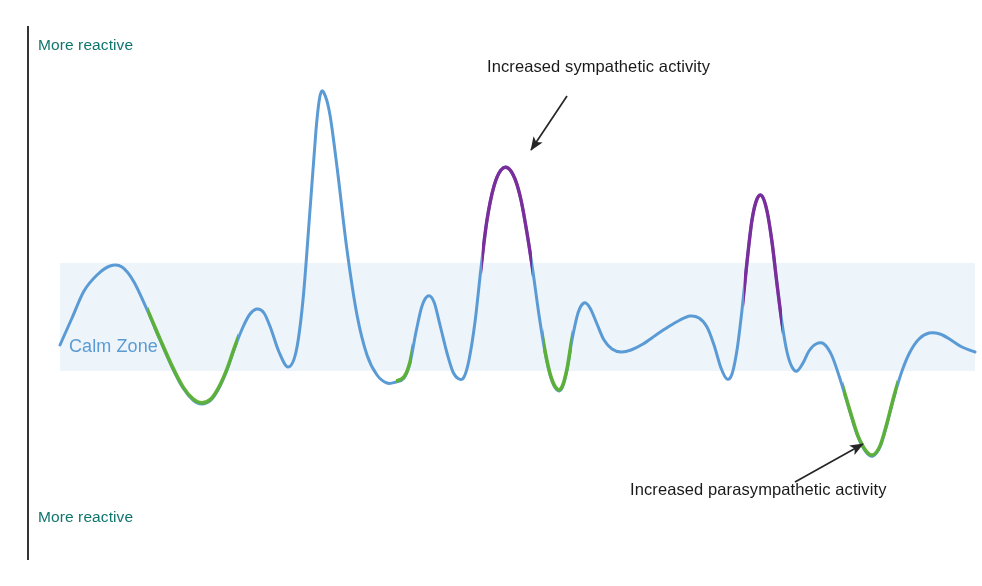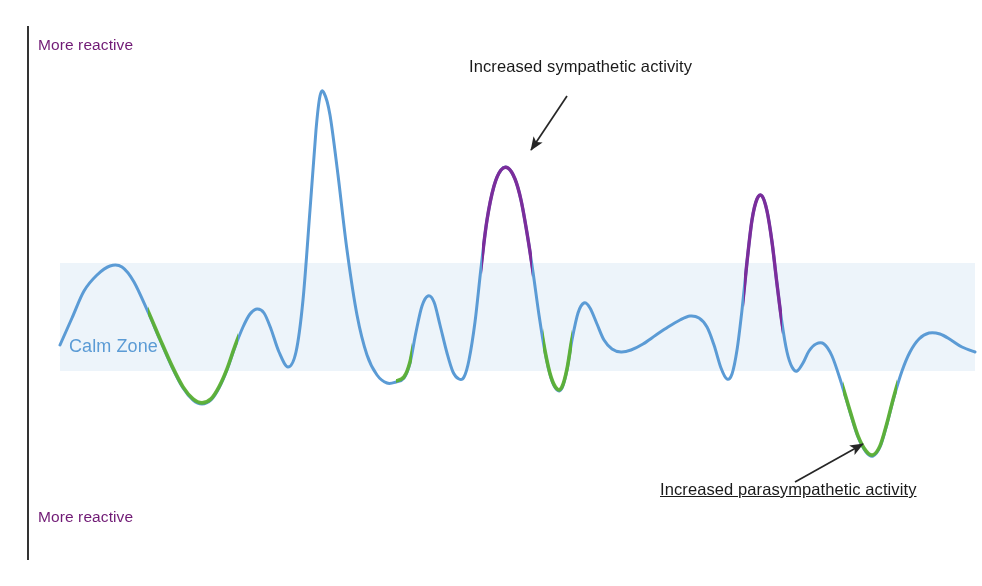--- a/index.html
+++ b/index.html
@@ -27,44 +27,43 @@
     height: 586px;
     display: block;
   }
   .label {
     position: absolute;
     white-space: nowrap;
     line-height: 1.2;
   }
   .axis-label {
     font-size: 15.5px;
-    color: #701a75;
+    color: #0f766e;
     letter-spacing: 0.1px;
   }
   #label-top-reactive {
     left: 38px;
     top: 36px;
   }
   #label-bottom-reactive {
     left: 38px;
     top: 508px;
   }
   .annotation-label {
     font-size: 16.5px;
     color: #1a1a1a;
     letter-spacing: 0.1px;
   }
   #label-sympathetic {
-    left: 469px;
+    left: 487px;
     top: 57px;
   }
   #label-parasympathetic {
-    left: 660px;
+    left: 630px;
     top: 480px;
-    text-decoration: underline;
   }
   #label-calm-zone {
     left: 69px;
     top: 336px;
     font-size: 18px;
     color: #5B9BD5;
     letter-spacing: 0.1px;
   }
 </style>
 </head>

